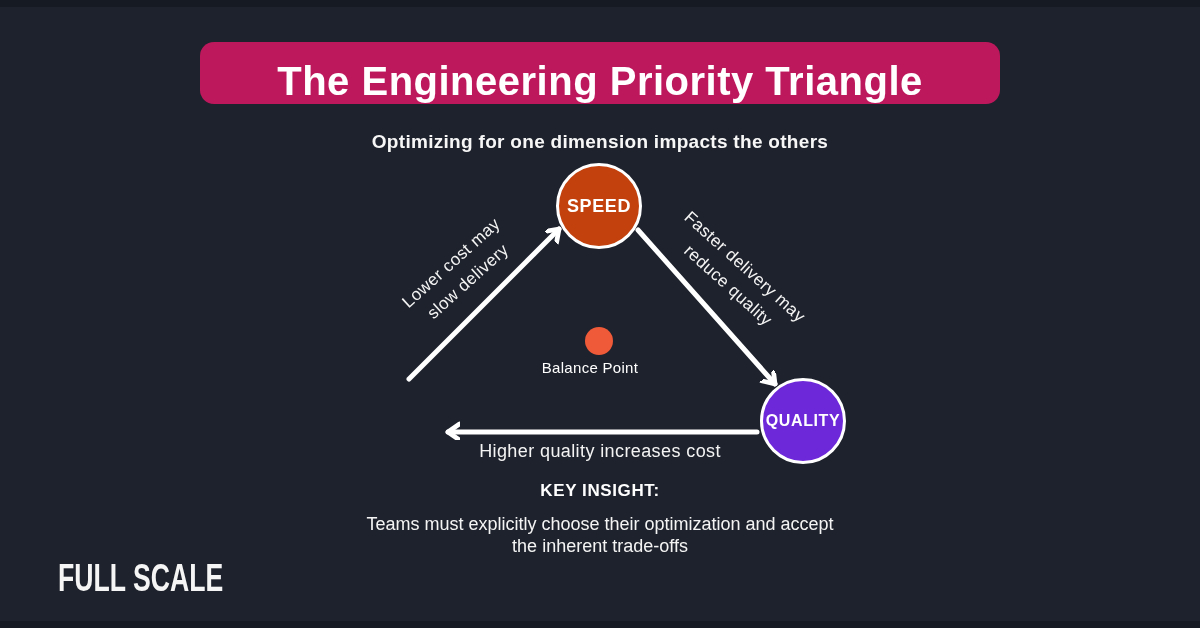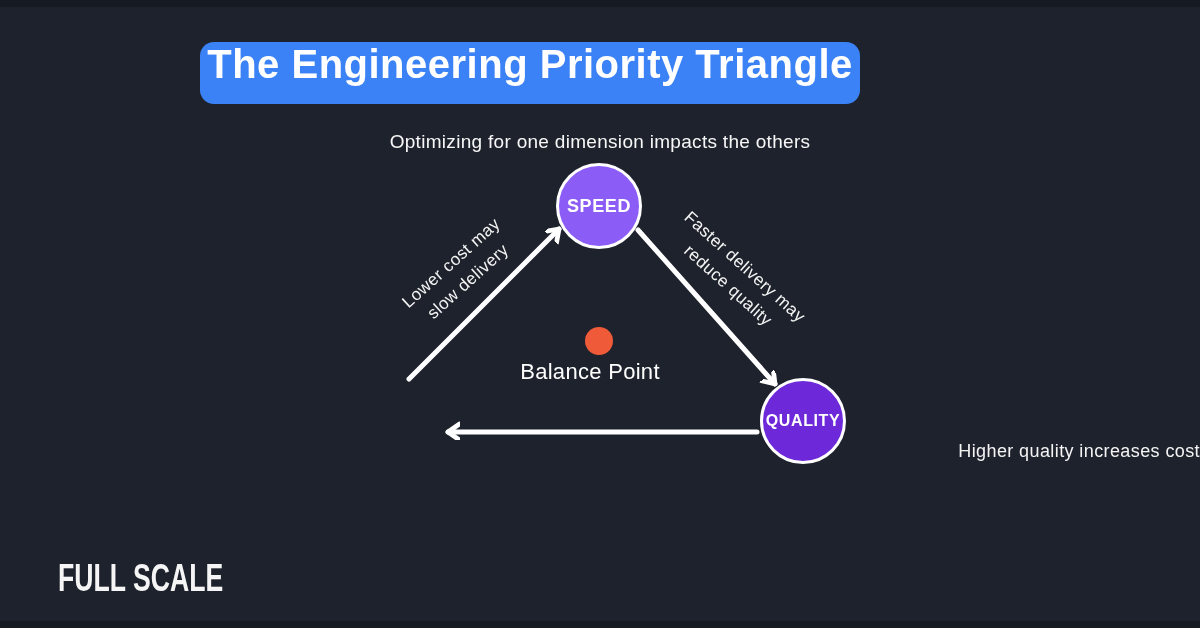--- a/index.html
+++ b/index.html
@@ -10,72 +10,72 @@
     color: #ffffff;
     overflow: hidden;
   }
   .canvas { position: relative; width: 1200px; height: 628px; background: #1e222c; }
 
   .edge-bar { position: absolute; left: 0; width: 1200px; height: 7px; background: #161a22; }
   .edge-bar.top { top: 0; }
   .edge-bar.bottom { bottom: 0; }
 
   .title-bar {
-    position: absolute; left: 200px; top: 42px; width: 660px; height: 62px;
-    background: #3b82f6; border-radius: 14px;
-    display: flex; align-items: flex-start; justify-content: center;
+    position: absolute; left: 200px; top: 42px; width: 800px; height: 62px;
+    background: #be185d; border-radius: 14px;
+    display: flex; align-items: flex-end; justify-content: center;
   }
   .title-bar h1 {
     font-size: 40px; font-weight: 700; color: #ffffff; letter-spacing: 0.5px; white-space: nowrap;
   }
 
   .subtitle {
     position: absolute; left: 0; top: 131px; width: 1200px;
-    text-align: center; font-size: 19px; color: #f7f7f7; letter-spacing: 0.3px;
+    text-align: center; font-size: 19px; color: #f7f7f7; letter-spacing: 0.3px; font-weight: bold;
   }
 
   svg.arrows { position: absolute; left: 0; top: 0; width: 1200px; height: 628px; }
 
   .node {
     position: absolute; width: 86px; height: 86px; border-radius: 50%;
     border: 3px solid #ffffff;
     display: flex; align-items: center; justify-content: center;
     font-weight: 700; letter-spacing: 0.6px; color: #ffffff;
   }
-  .node.speed   { left: 556px; top: 163px; background: #8b5cf6; font-size: 18px; }
+  .node.speed   { left: 556px; top: 163px; background: #c2410c; font-size: 18px; }
   .node.cost    { left: 353px; top: 378px; background: #4a8068; font-size: 18px; }
   .node.quality { left: 760px; top: 378px; background: #6d28d9; font-size: 16px; }
 
   .balance-dot {
     position: absolute; left: 585px; top: 327px; width: 28px; height: 28px;
     border-radius: 50%; background: #ef5a38;
   }
   .balance-label {
     position: absolute; left: 0; top: 359px; width: 1180px;
-    text-align: center; font-size: 22px; color: #ffffff; letter-spacing: 0.3px;
+    text-align: center; font-size: 15px; color: #ffffff; letter-spacing: 0.3px;
   }
 
   .edge-label { position: absolute; color: #f4f4f4; font-size: 17px; letter-spacing: 0.4px; }
   .edge-label span { display: block; text-align: center; line-height: 1.45; }
   .edge-label.left {
     left: 460px; top: 274px; width: 0; height: 0; overflow: visible;
   }
   .edge-label.left .inner {
     position: absolute; left: -110px; top: -26px; width: 220px;
     transform: rotate(-42deg);
   }
   .edge-label.right {
     left: 736px; top: 278px; width: 0; height: 0; overflow: visible;
   }
   .edge-label.right .inner {
     position: absolute; left: -115px; top: -26px; width: 230px;
     transform: rotate(42deg);
   }
   .edge-label.bottom {
-    left: 0; top: 441px; width: 1200px; text-align: right; font-size: 18px;
+    left: 0; top: 441px; width: 1200px; text-align: center; font-size: 18px;
   }
 
   .insight { position: absolute; left: 0; top: 481px; width: 1200px; text-align: center; }
   .insight-heading { font-size: 17px; font-weight: 700; letter-spacing: 0.6px; margin-bottom: 12px; }
   .insight-body { font-size: 18px; line-height: 22px; color: #f4f4f4; }
   .insight-body span { display: block; }
 
   .logo {
     position: absolute; left: 58px; top: 556px;
     font-size: 37px; font-weight: 700; color: #f5f5f5;
@@ -126,18 +126,25 @@
 
   <div class="edge-label right">
     <div class="inner">
       <span>Faster delivery may</span>
       <span>reduce quality</span>
     </div>
   </div>
 
   <div class="edge-label bottom">Higher quality increases cost</div>
 
+  <div class="insight">
+    <div class="insight-heading">KEY INSIGHT:</div>
+    <div class="insight-body">
+      <span>Teams must explicitly choose their optimization and accept</span>
+      <span>the inherent trade-offs</span>
+    </div>
+  </div>
 
   <div class="logo">FULL SCALE</div>
 
   <div class="edge-bar bottom"></div>
 
 </div>
 
 </body></html>

